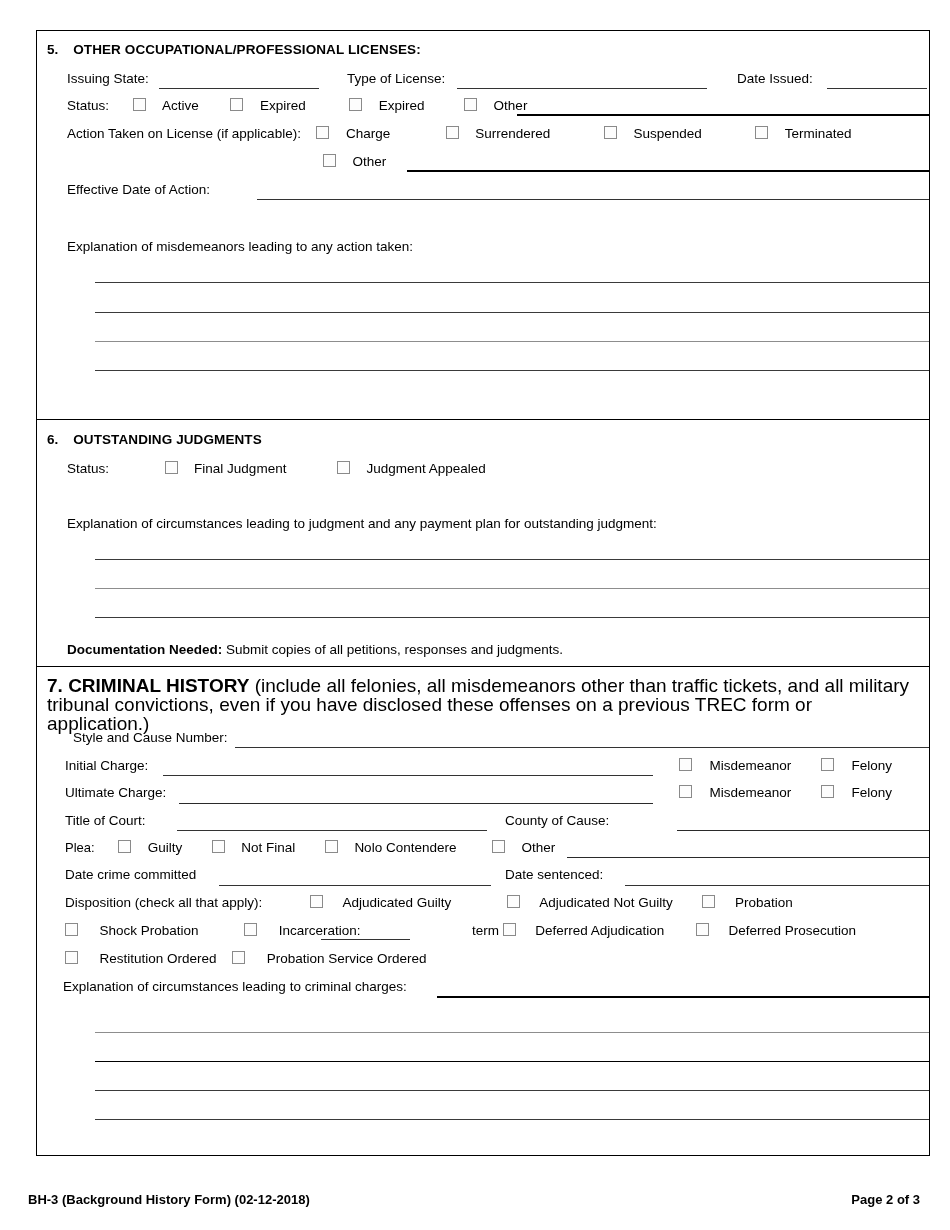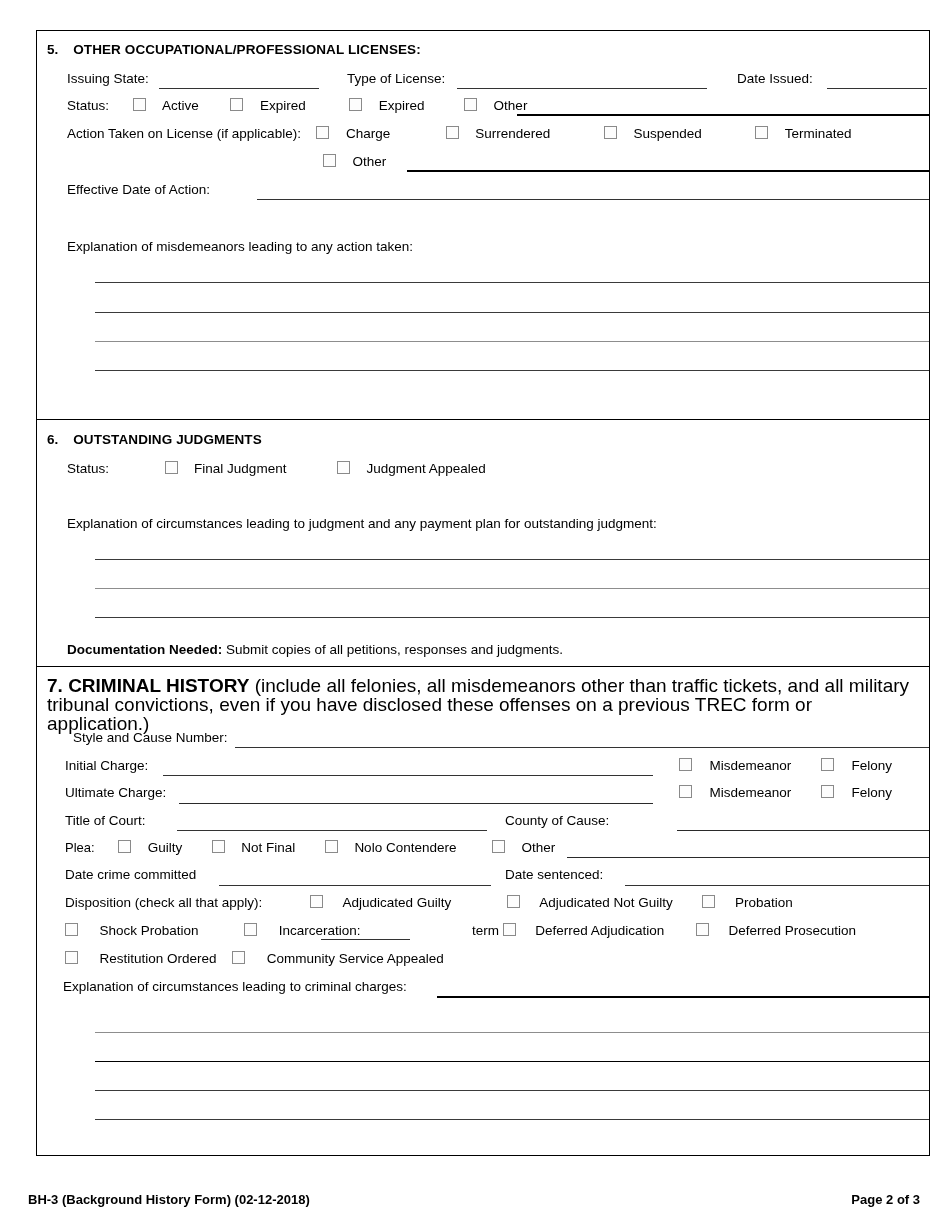--- a/index.html
+++ b/index.html
@@ -376,21 +376,21 @@
         </div>
         <div class="abs ul" style="left:284px; top:272px; width:89px;"></div>
 
         <div class="abs row" style="left:28px; top:283px;">
           <span class="cb"></span>
           <span style="display:inline-block;width:14px;"></span>
           <span class="lbl">Restitution Ordered</span>
           <span style="display:inline-block;width:8px;"></span>
           <span class="cb"></span>
           <span style="display:inline-block;width:14px;"></span>
-          <span class="lbl">Community Service Appealed</span>
+          <span class="lbl">Probation Service Ordered</span>
         </div>
 
         <div class="abs row" style="left:26px; top:311px;">
           <span class="lbl">Explanation of circumstances leading to criminal charges:</span>
         </div>
         <div class="abs ul thick" style="left:400px; top:329px; right:0px;"></div>
 
         <div class="blank-line grey" style="top:365px;"></div>
         <div class="blank-line dark" style="top:394px;"></div>
         <div class="blank-line" style="top:423px;"></div>

